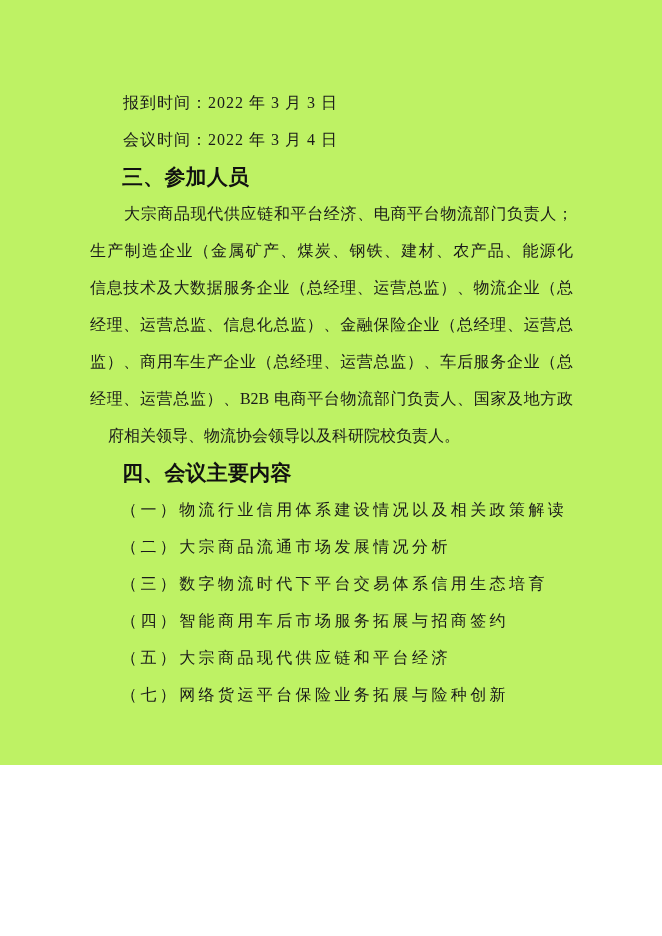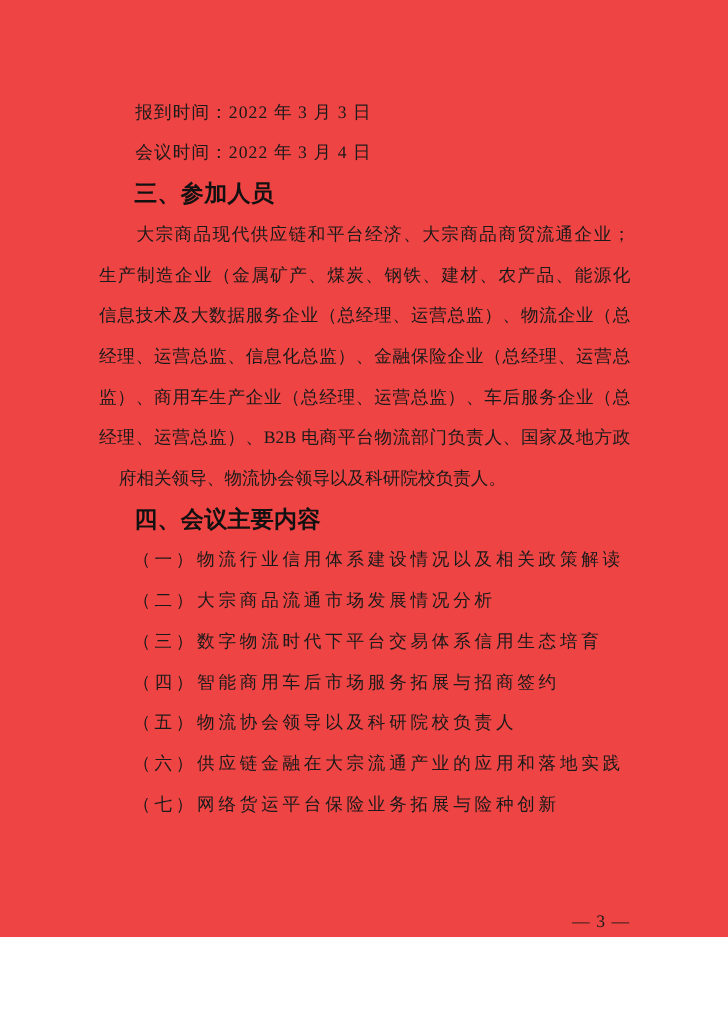--- a/index.html
+++ b/index.html
@@ -3,22 +3,22 @@
 <meta charset="utf-8">
 <style>
   html, body {
     margin: 0;
     padding: 0;
     background: #ffffff;
   }
   .page {
     position: relative;
     width: 662px;
-    height: 852px;
-    background: #ef4444;
+    height: 765px;
+    background: #bef264;
     overflow: hidden;
     color: #1a1a1a;
     font-family: "Liberation Serif", serif;
     text-decoration: underline;
   }
   .content {
     position: absolute;
     left: 90px;
     top: 84px;
     width: 483px;
@@ -81,34 +81,33 @@
 <body>
 
 <div class="page">
   <main class="content">
 
     <p class="line info-line">报到时间：2022 年 3 月 3 日</p>
     <p class="line info-line">会议时间：2022 年 3 月 4 日</p>
 
     <h2 class="line heading">三、参加人员</h2>
 
-    <p class="line para-line para-first">大宗商品现代供应链和平台经济、大宗商品商贸流通企业；</p>
+    <p class="line para-line para-first">大宗商品现代供应链和平台经济、电商平台物流部门负责人；</p>
     <p class="line para-line">生产制造企业（金属矿产、煤炭、钢铁、建材、农产品、能源化</p>
     <p class="line para-line">信息技术及大数据服务企业（总经理、运营总监）、物流企业（总</p>
     <p class="line para-line">经理、运营总监、信息化总监）、金融保险企业（总经理、运营总</p>
     <p class="line para-line">监）、商用车生产企业（总经理、运营总监）、车后服务企业（总</p>
     <p class="line para-line">经理、运营总监）、B2B 电商平台物流部门负责人、国家及地方政</p>
     <p class="line para-line para-last">府相关领导、物流协会领导以及科研院校负责人。</p>
 
     <h2 class="line heading">四、会议主要内容</h2>
 
     <p class="line agenda-item">（一）物流行业信用体系建设情况以及相关政策解读</p>
     <p class="line agenda-item">（二）大宗商品流通市场发展情况分析</p>
     <p class="line agenda-item">（三）数字物流时代下平台交易体系信用生态培育</p>
     <p class="line agenda-item">（四）智能商用车后市场服务拓展与招商签约</p>
-    <p class="line agenda-item">（五）物流协会领导以及科研院校负责人</p>
-    <p class="line agenda-item">（六）供应链金融在大宗流通产业的应用和落地实践</p>
+    <p class="line agenda-item">（五）大宗商品现代供应链和平台经济</p>
     <p class="line agenda-item">（七）网络货运平台保险业务拓展与险种创新</p>
 
   </main>
 
   <div class="page-number">— 3 —</div>
 </div>
 
 </body></html>

